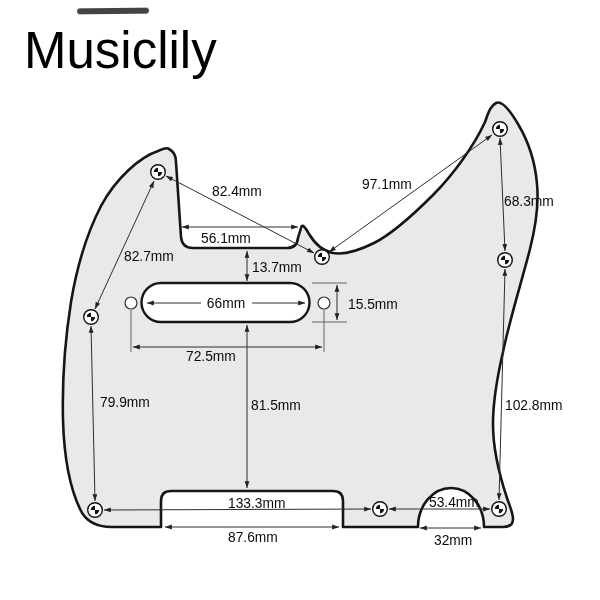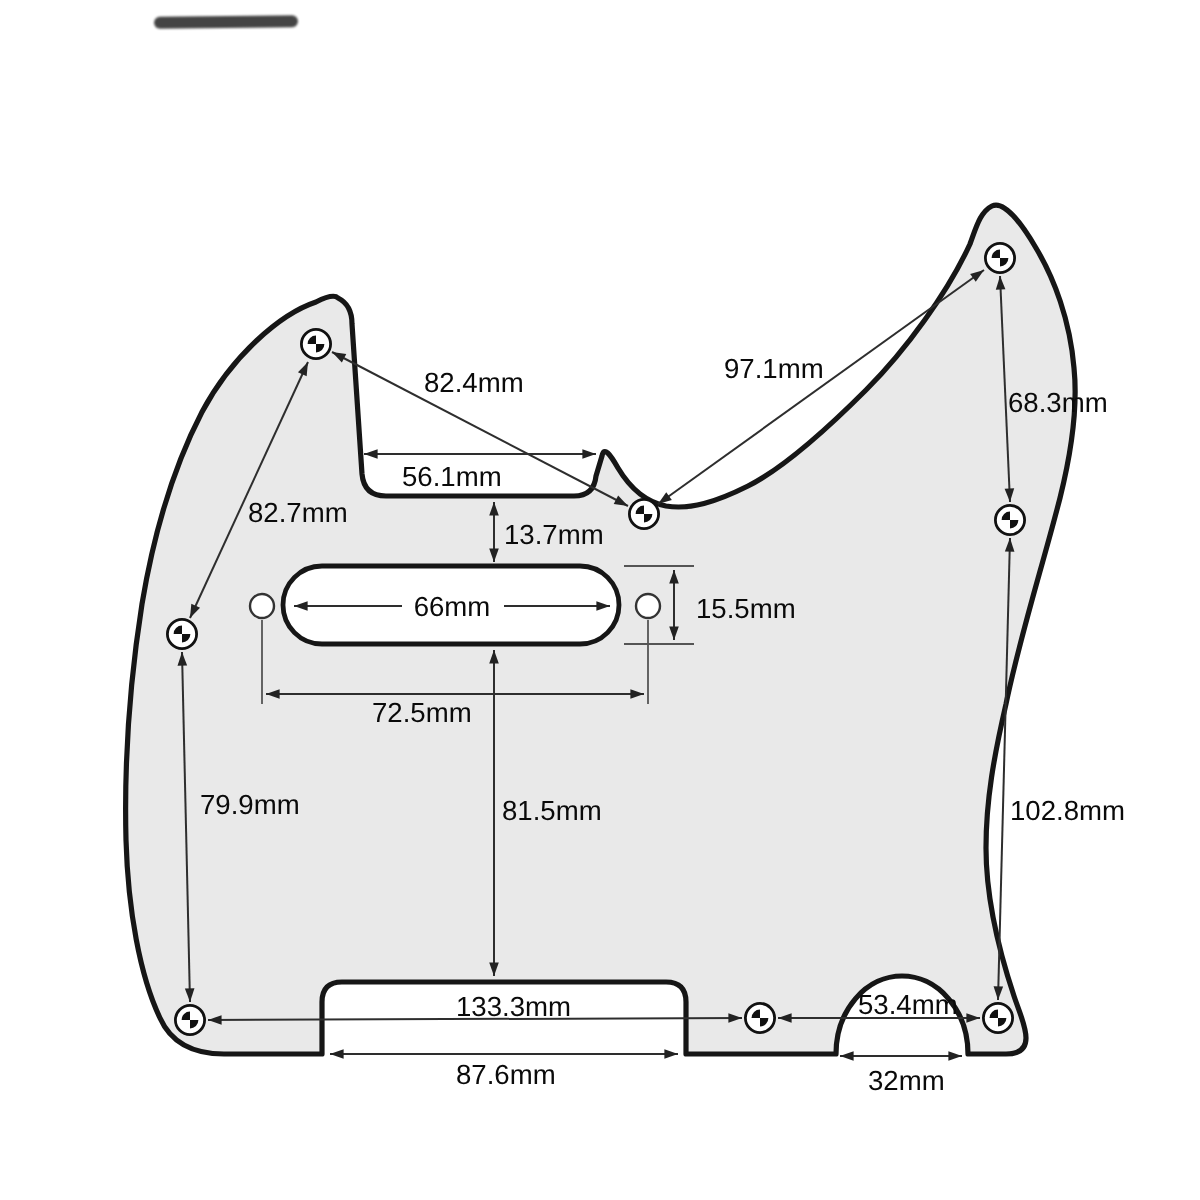--- a/index.html
+++ b/index.html
@@ -21,20 +21,21 @@
   .dim{stroke:#2e2e2e;stroke-width:1;fill:none;}
   .ext{stroke:#555;stroke-width:.9;fill:none;}
   .lbl{font-family:"Liberation Sans",sans-serif;font-size:13.8px;fill:#0a0a0a;}
 </style>
 </head>
 <body>
 
 <div class="stage">
 
   <div class="artifact"></div>
+  <div class="brand">Musiclily</div>
 
   <svg width="600" height="600" viewBox="0 0 600 600">
     <defs>
       <marker id="arr" viewBox="0 0 8 6" refX="7.4" refY="3" markerWidth="8" markerHeight="6" orient="auto-start-reverse">
         <path d="M0.6,0.6 L7.4,3 L0.6,5.4 Z" fill="#222"></path>
       </marker>
       <g id="screw">
         <circle r="7.3" fill="#ffffff" stroke="#111" stroke-width="1.4"></circle>
         <path d="M0,0 L-4.2,0 A4.2,4.2 0 0 1 0,-4.2 Z" fill="#111"></path>
         <path d="M0,0 L4.2,0 A4.2,4.2 0 0 1 0,4.2 Z" fill="#111"></path>

